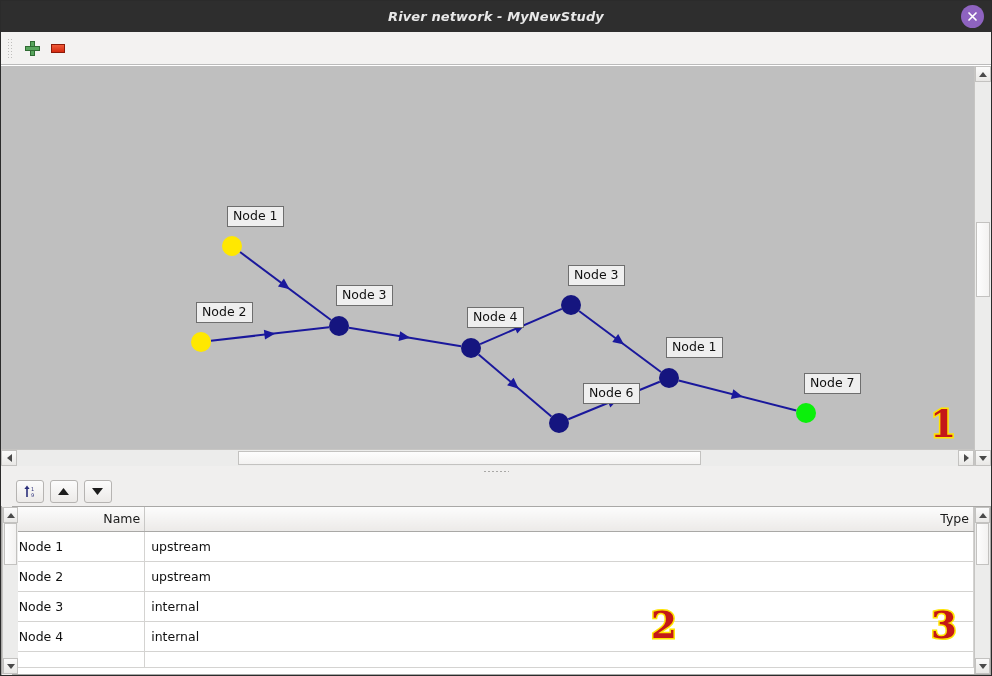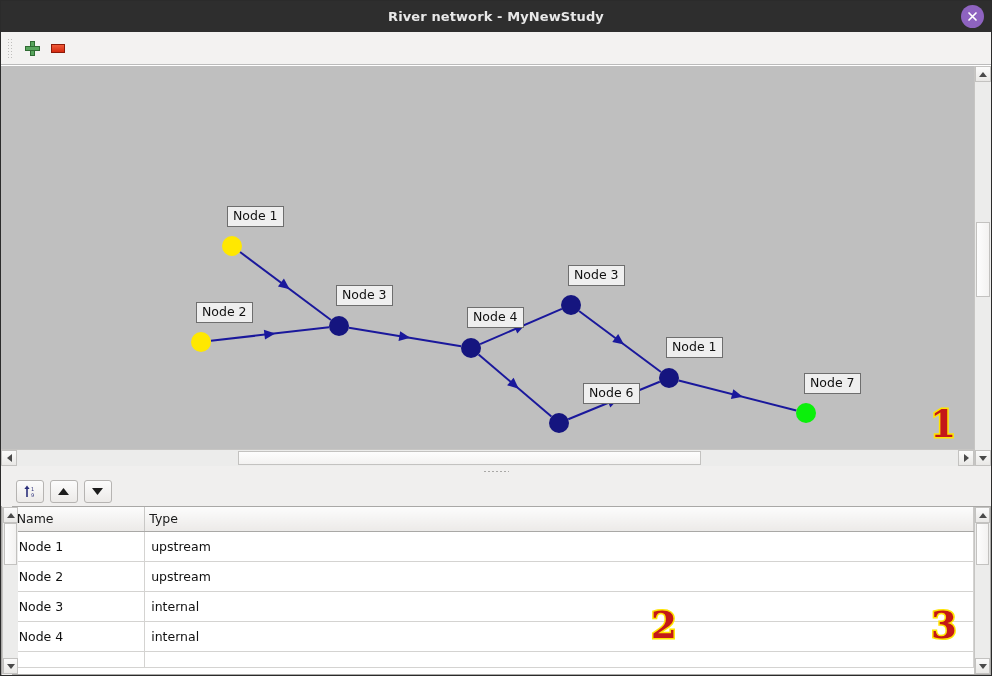--- a/index.html
+++ b/index.html
@@ -17,21 +17,21 @@
     width: 992px; height: 676px;
     background: #f0efee;
     display: flex; flex-direction: column;
     border: 1px solid #2b2b2b;
   }
 
   .titlebar {
     position: relative;
     height: 31px; min-height: 31px;
     background: #2e2e2e;
-    display: flex; align-items: center; justify-content: center;
+    display: flex; align-items: center; justify-content: center; font-style: italic;
   }
   .titlebar-title {
     color: #e8e8e8;
     font-size: 13px;
     font-weight: bold;
     letter-spacing: .1px;
   }
   .titlebar-close {
     position: absolute;
     right: 7px; top: 4px;
@@ -244,21 +244,21 @@
     table-layout: fixed;
   }
   table.grid th {
     background: linear-gradient(#fcfcfc, #eceae8);
     border-right: 1px solid #c9c8c6;
     border-bottom: 1px solid #a9a8a6;
     font-weight: normal;
     font-size: 12.5px;
     color: #1a1a1a;
     height: 24px;
-    text-align: left;
+    text-align: right;
     padding: 0 4px;
   }
   table.grid td {
     border-right: 1px solid #d4d3d1;
     border-bottom: 1px solid #d4d3d1;
     font-size: 12.5px;
     color: #111;
     height: 30px;
     padding: 0 6px;
     background: #fff;

